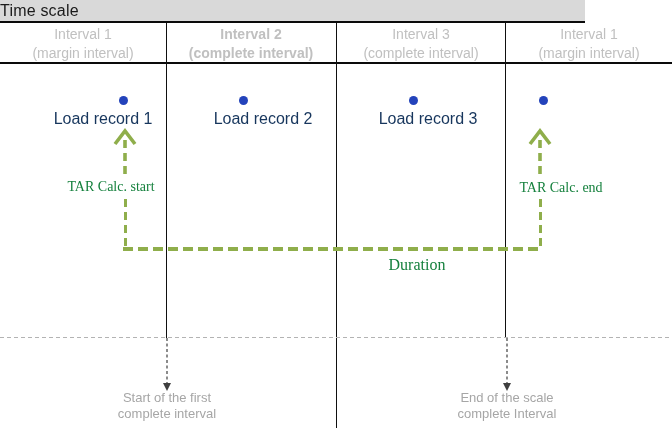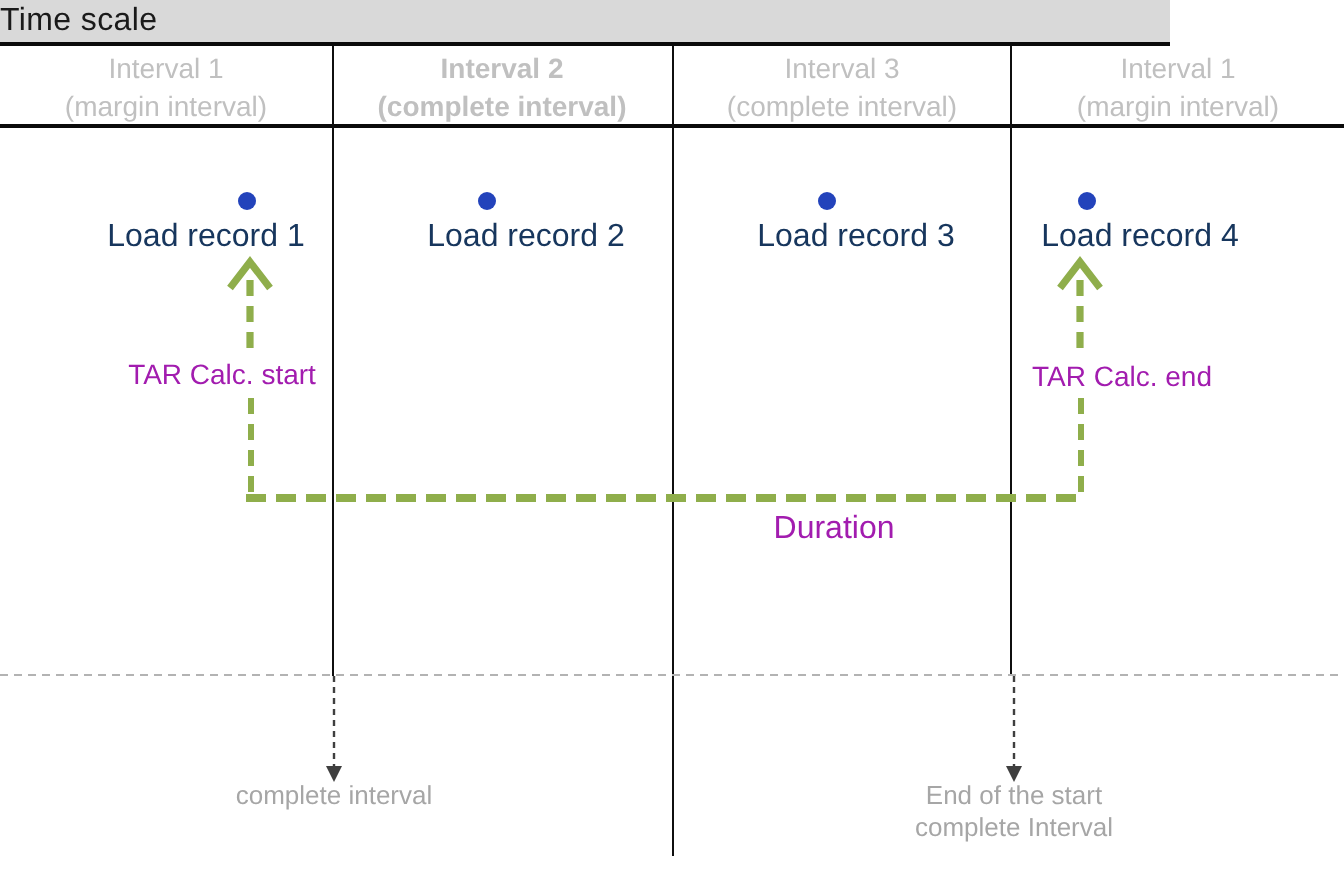--- a/index.html
+++ b/index.html
@@ -20,21 +20,21 @@
   .interval-label span{display:block;}
   .hrule{position:absolute;left:0;width:672px;height:2px;background:#0a0a0a;}
   .vrule{position:absolute;width:1.5px;background:#0f0f0f;}
   .dot{position:absolute;width:9px;height:9px;border-radius:50%;background:#2343bb;}
   .lr{
     position:absolute;transform:translateX(-50%);white-space:nowrap;
     font-size:16px;color:#17365d;
   }
   .greentxt{
     position:absolute;transform:translateX(-50%);white-space:nowrap;
-    font-size:14px;color:#a21caf;
+    font-size:14px;color:#15803d;font-family:Liberation Serif, serif;
   }
   .duration{font-size:16px;}
   .gdash-v{
     position:absolute;width:3.5px;
     background:repeating-linear-gradient(to bottom,#8fae4b 0 8px,transparent 8px 13px);
   }
   .gdash-h{
     position:absolute;height:3.5px;
     background:repeating-linear-gradient(to right,#8fae4b 0 10px,transparent 10px 15px);
   }
@@ -81,21 +81,20 @@
   <div class="vrule" style="left:504.8px;top:23px;height:315px;"></div>
 
   <div class="dot" style="left:118.5px;top:95.5px;"></div>
   <div class="dot" style="left:238.5px;top:95.5px;"></div>
   <div class="dot" style="left:408.5px;top:95.5px;"></div>
   <div class="dot" style="left:538.5px;top:95.5px;"></div>
 
   <div class="lr" style="left:103px;top:110px;text-align:right;">Load record 1</div>
   <div class="lr" style="left:251px;top:110px;margin-left:12px;">Load record 2</div>
   <div class="lr" style="left:428px;top:110px;">Load record 3</div>
-  <div class="lr" style="left:570px;top:110px;">Load record 4</div>
 
   <svg style="left:112px;top:128px;" width="26" height="46" viewBox="0 0 26 46">
     <polyline points="3,16 13,3 23,16" fill="none" stroke="#8fae4b" stroke-width="3.6"></polyline>
     <line x1="13" y1="12" x2="13" y2="46" stroke="#8fae4b" stroke-width="3.6" stroke-dasharray="8 5"></line>
   </svg>
   <svg style="left:527px;top:128px;" width="26" height="46" viewBox="0 0 26 46">
     <polyline points="3,16 13,3 23,16" fill="none" stroke="#8fae4b" stroke-width="3.6"></polyline>
     <line x1="13" y1="12" x2="13" y2="46" stroke="#8fae4b" stroke-width="3.6" stroke-dasharray="8 5"></line>
   </svg>
 
@@ -113,20 +112,21 @@
   <svg style="left:160.5px;top:338px;" width="12" height="54" viewBox="0 0 12 54">
     <line x1="6" y1="0" x2="6" y2="45" stroke="#3f3f3f" stroke-width="1.2" stroke-dasharray="3 2.5"></line>
     <polygon points="2,45 10,45 6,53" fill="#3f3f3f"></polygon>
   </svg>
   <svg style="left:500.5px;top:338px;" width="12" height="54" viewBox="0 0 12 54">
     <line x1="6" y1="0" x2="6" y2="45" stroke="#3f3f3f" stroke-width="1.2" stroke-dasharray="3 2.5"></line>
     <polygon points="2,45 10,45 6,53" fill="#3f3f3f"></polygon>
   </svg>
 
   <div class="marker-label" style="left:167px;top:390px;">
+    <span>Start of the first</span>
     <span>complete interval</span>
   </div>
   <div class="marker-label" style="left:507px;top:390px;">
-    <span>End of the start</span>
+    <span>End of the scale</span>
     <span>complete Interval</span>
   </div>
 
 </div>
 
 </body></html>

